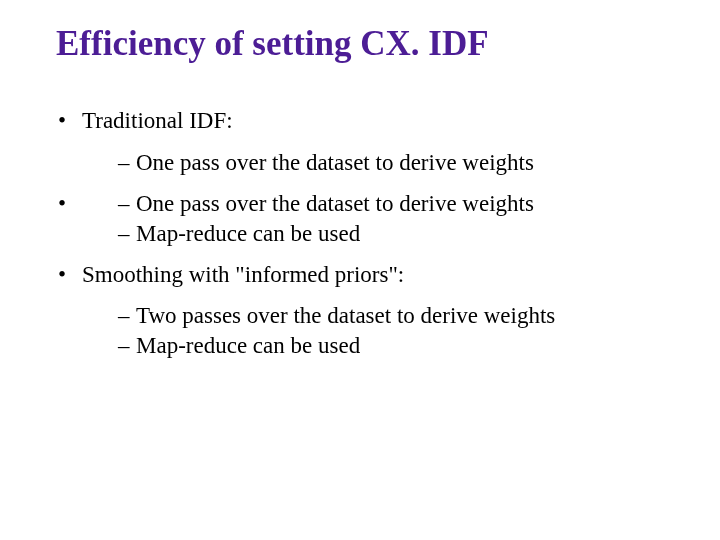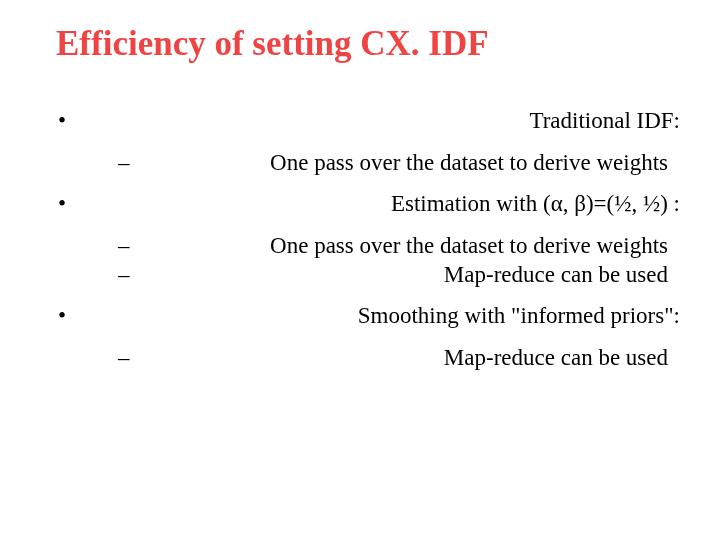--- a/index.html
+++ b/index.html
@@ -11,38 +11,37 @@
     font-family: "Times New Roman", Times, serif;
     color: #000;
   }
   .slide {
     box-sizing: border-box;
     width: 720px;
     height: 540px;
     padding: 24px 40px 24px 56px;
   }
   .title {
-    color: #ef4444;
+    color: #4c1d95;
     font-weight: bold;
     font-size: 35px;
     line-height: 1.15;
     margin: 0 0 42px 0;
   }
   ul.top {
     list-style: none;
     margin: 0;
     padding: 0;
     font-size: 23px;
     line-height: 1.28;
   }
   ul.top > li {
     position: relative;
     padding-left: 26px;
     margin: 0;
-    text-align: right;
   }
   ul.top > li::before {
     content: "•";
     position: absolute;
     left: 2px;
     top: 0;
     font-size: 23px;
   }
   ul.sub {
     list-style: none;
@@ -68,26 +67,26 @@
   <h1 class="title">Efficiency of setting CX. IDF</h1>
 
   <ul class="top">
     <li>
       <span>Traditional IDF:</span>
       <ul class="sub">
         <li><span>One pass over the dataset to derive weights</span></li>
       </ul>
     </li>
     <li>
-      <span>Estimation with (α, β)=(½, ½) :</span>
       <ul class="sub">
         <li><span>One pass over the dataset to derive weights</span></li>
         <li><span>Map-reduce can be used</span></li>
       </ul>
     </li>
     <li>
       <span>Smoothing with "informed priors":</span>
       <ul class="sub">
+        <li><span>Two passes over the dataset to derive weights</span></li>
         <li><span>Map-reduce can be used</span></li>
       </ul>
     </li>
   </ul>
 </div>
 
 </body></html>

